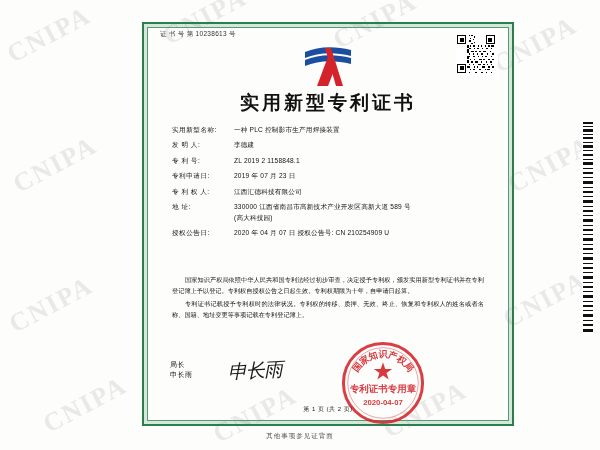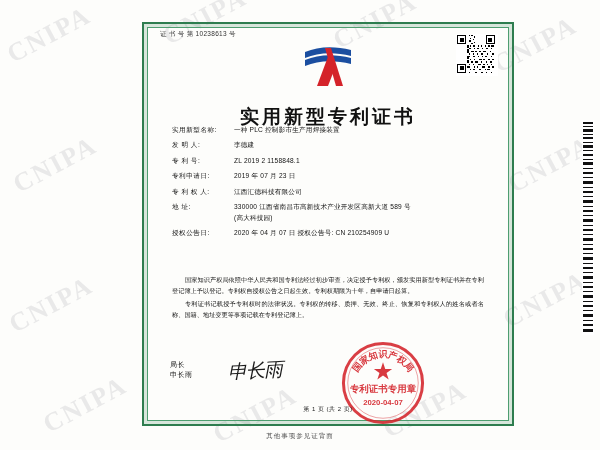--- a/index.html
+++ b/index.html
@@ -102,21 +102,21 @@
     right: 0;
     top: 22px;
     height: 48px;
     text-align: center;
   }
   .emblem svg { display:inline-block; }
 
   .title {
     position: absolute;
     left: 0; right: 0;
-    top: 82px;
+    top: 68px;
     text-align: center;
     font-family: "Liberation Serif", serif;
     font-weight: bold;
     font-size: 19px;
     letter-spacing: 3px;
     color: #111;
   }
 
   .fields {
     position: absolute;

